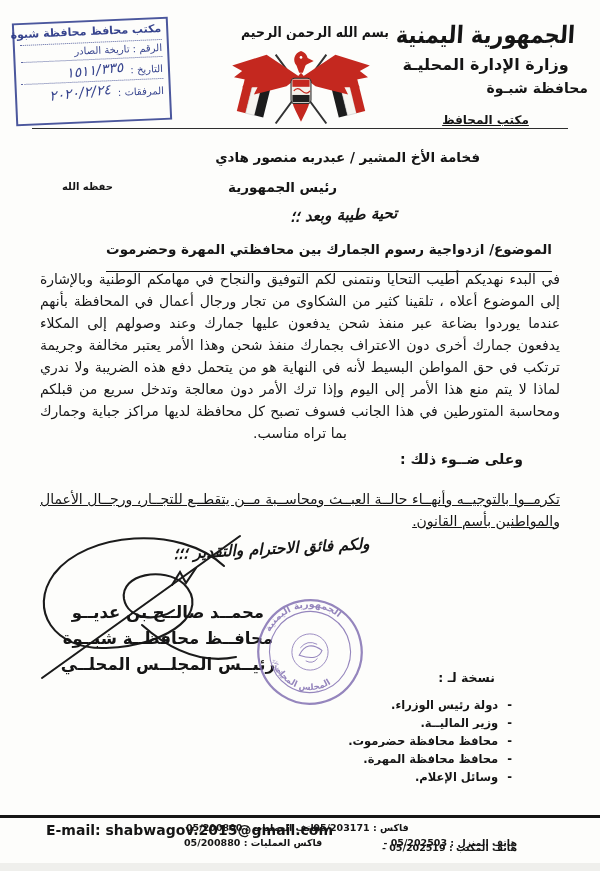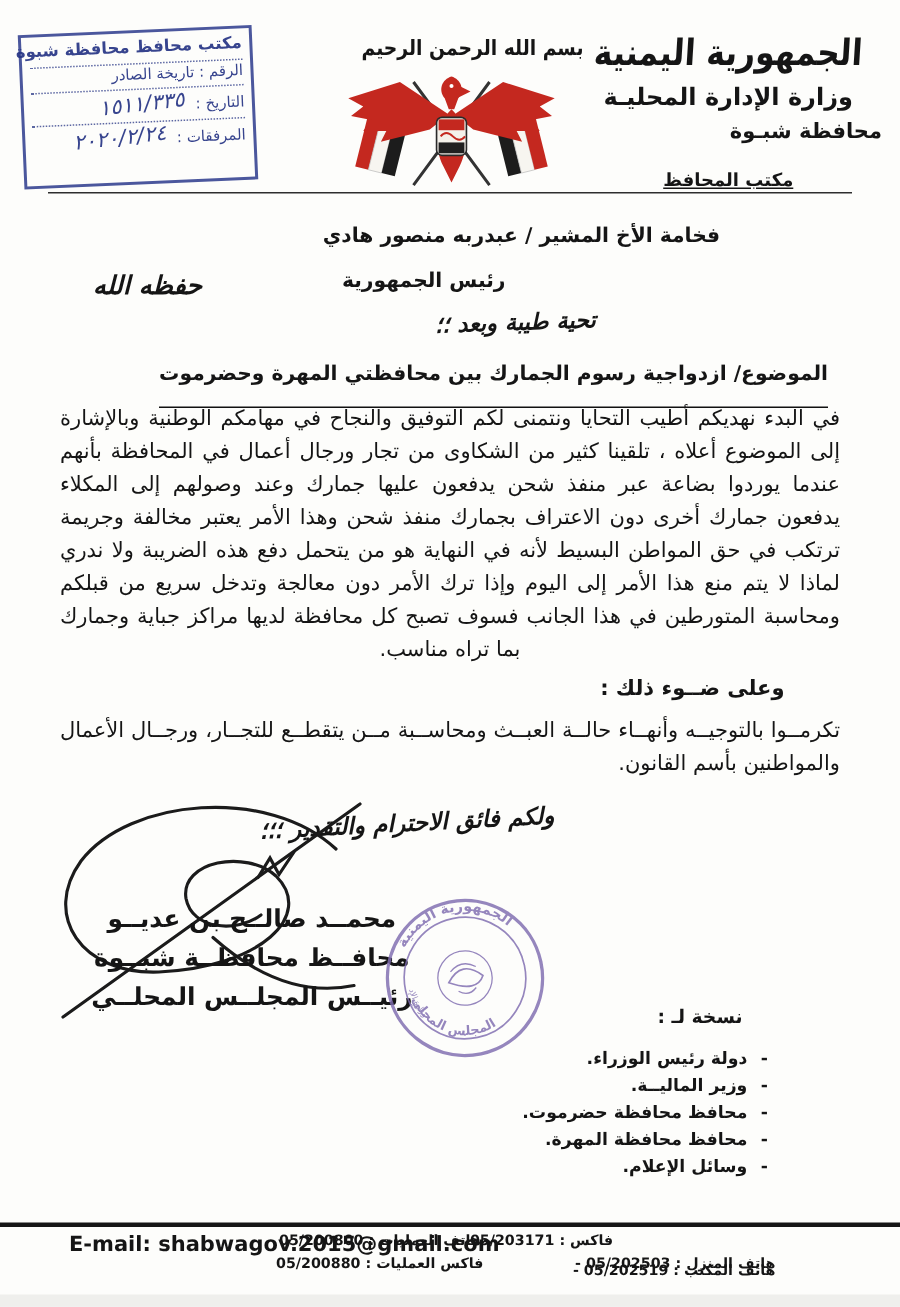--- a/index.html
+++ b/index.html
@@ -25,27 +25,27 @@
     border:2.5px solid rgba(44,58,140,.85); transform:rotate(-2.5deg);
     color:rgba(38,52,132,.92); padding:2px 5px 0 5px; box-sizing:border-box;
     background:rgba(255,255,255,.0); font-size:10px; line-height:1.15;
   }
   .rstamp .row{border-bottom:1px dotted rgba(38,52,132,.75); padding:2px 0 3px 0; white-space:nowrap; overflow:visible;}
   .rstamp .row:last-child{border-bottom:none;}
   .rstamp .hw{font-size:14px; font-style:italic; display:inline-block; transform:rotate(-4deg); margin-right:4px;}
   
   .addr1{top:149px; right:120px; font-size:13.5px;}
   .addr2{top:179px; right:263px; font-size:13.5px;}
-  .addr3{top:181px; left:62px; font-size:17px;font-style:italic;}
+  .addr3{top:181px; left:62px; font-size:10px;}
   .greeting{top:206px; right:203px; font-size:15px; font-weight:bold; font-style:italic; transform:rotate(-2deg);}
   .subject{top:241px; right:48px; font-size:13.5px; font-weight:bold; border-bottom:1.6px solid #111; padding-bottom:14px;}
   
   .body-p{top:268px; right:40px; left:40px; font-size:14px; line-height:22px; text-align:justify; text-align-last:center;}
   .lead2{top:451px; right:77px; font-size:14px; font-weight:bold;}
-  .body-p2{top:476px; right:40px; left:40px; font-size:14px; line-height:22px; text-align:justify;}
+  .body-p2{top:488px; right:40px; left:40px; font-size:14px; line-height:22px; text-align:justify;text-decoration:underline;}
   .compliment{top:540px; right:230px; font-size:15.5px; font-weight:bold; font-style:italic; transform:rotate(-3deg);}
   
   .sig-svg{top:528px; left:24px;}
   .signer{top:600px; right:325px; text-align:center; font-size:16.5px; font-weight:bold; line-height:26px; white-space:nowrap;}
   .round-stamp{top:596px; left:254px; opacity:.82;}
   
   .copies-label{top:670px; right:105px; font-size:12.5px; font-weight:bold;}
   .copies{top:698px; right:88px; font-size:11.5px; font-weight:bold;}
   .copies .item{height:18px; display:flex; flex-direction:row; gap:9px; justify-content:flex-start;}
   

